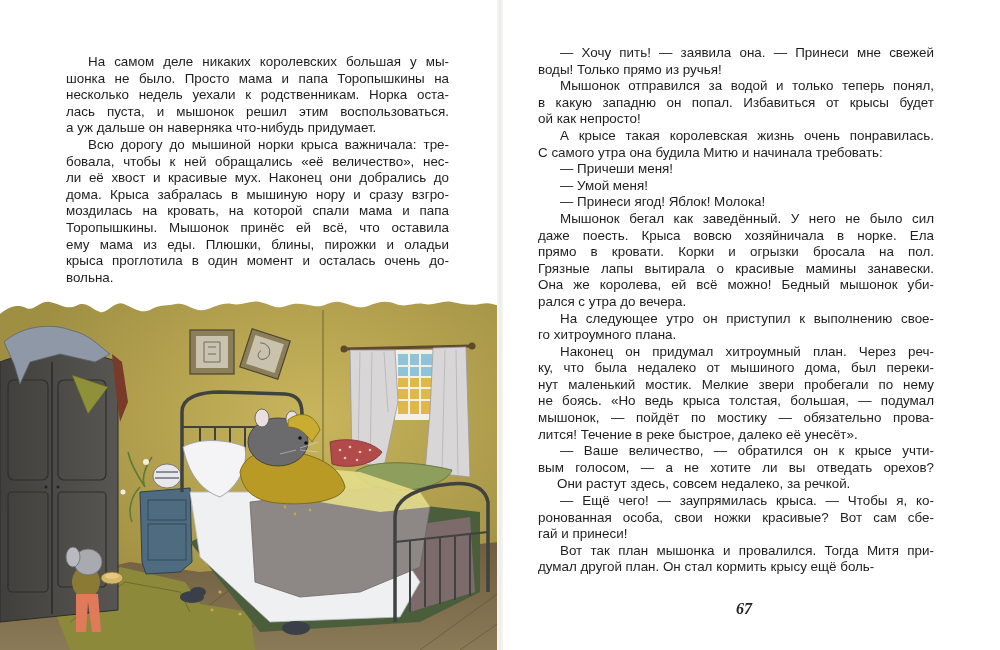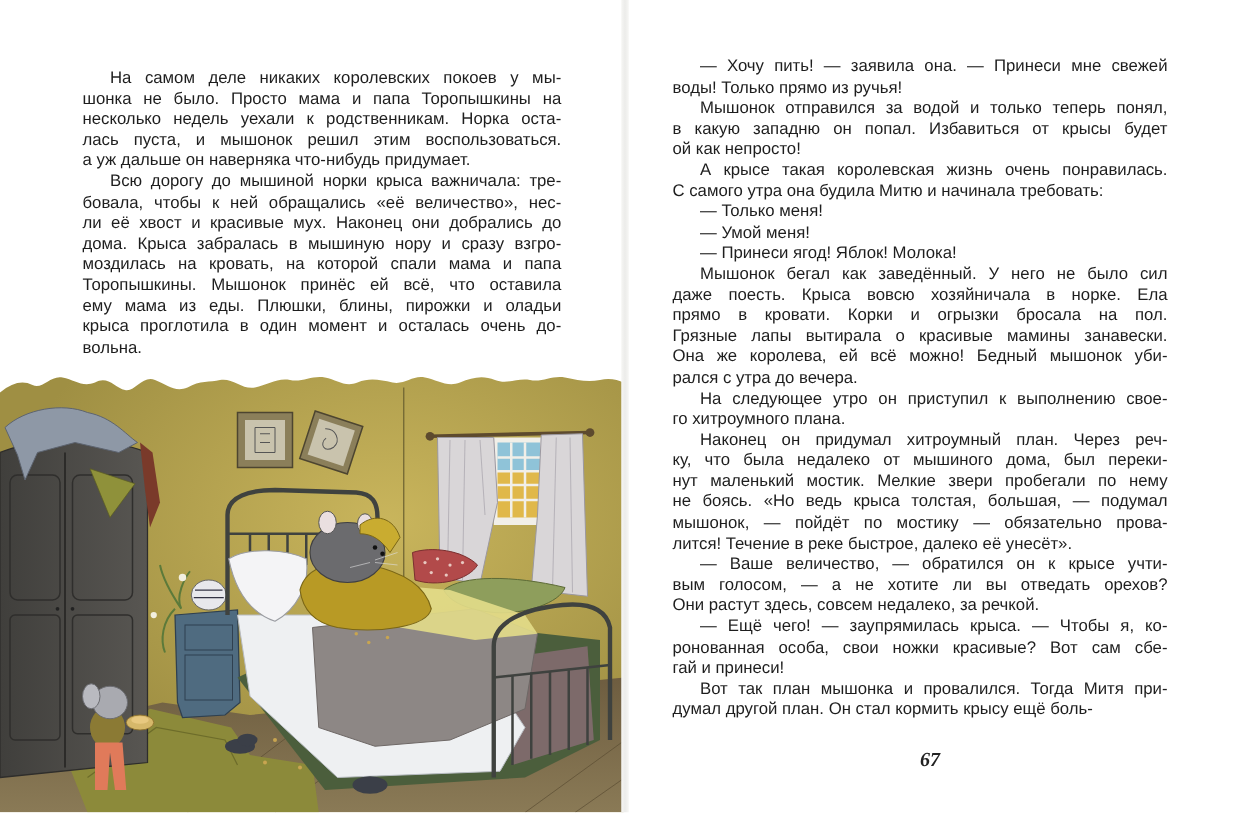--- a/index.html
+++ b/index.html
@@ -16,21 +16,21 @@
   .page-number { position: absolute; left: 236px; top: 600px; font-family: "Liberation Serif", "DejaVu Serif", serif; font-weight: bold; font-size: 16px; color: #222; font-style: italic; }
   .illustration { position: absolute; left: 0; top: 292px; width: 500px; height: 358px; }
   .gutter { position: absolute; left: 497px; top: 0; width: 6px; height: 650px; background: linear-gradient(to right, #f6f6f4, #ececea, #f6f6f4); }
 </style>
 </head>
 <body>
 
 <div class="page page-left">
   <div class="column col-left" id="col-left">
       <div class="para">
-        <span class="line" style="text-indent: 22px; word-spacing: 3.93304px;">На самом деле никаких королевских покоев у мы-</span>
+        <span class="line" style="text-indent: 22px; word-spacing: 3.93304px;">На самом деле никаких королевских большая у мы-</span>
         <span class="line" style="text-indent: 0px; word-spacing: 2.95703px;">шонка не было. Просто мама и папа Торопышкины на</span>
         <span class="line" style="text-indent: 0px; word-spacing: 2.34635px;">несколько недель уехали к родственникам. Норка оста-</span>
         <span class="line" style="text-indent: 0px; word-spacing: 4.66406px;">лась пуста, и мышонок решил этим воспользоваться.</span>
         <span class="line last" style="text-indent: 0px;">а уж дальше он наверняка что-нибудь придумает.</span>
       </div>
       <div class="para">
         <span class="line" style="text-indent: 22px; word-spacing: 0.154018px;">Всю дорогу до мышиной норки крыса важничала: тре-</span>
         <span class="line" style="text-indent: 0px; word-spacing: 1.8125px;">бовала, чтобы к ней обращались «её величество», нес-</span>
         <span class="line" style="text-indent: 0px; word-spacing: 1.85764px;">ли её хвост и красивые мух. Наконец они добрались до</span>
         <span class="line" style="text-indent: 0px; word-spacing: 1.92773px;">дома. Крыса забралась в мышиную нору и сразу взгро-</span>
@@ -239,21 +239,21 @@
       <div class="para">
         <span class="line" style="text-indent: 22px; word-spacing: 1.6808px;">Мышонок отправился за водой и только теперь понял,</span>
         <span class="line" style="text-indent: 0px; word-spacing: 4.03516px;">в какую западню он попал. Избавиться от крысы будет</span>
         <span class="line last" style="text-indent: 0px;">ой как непросто!</span>
       </div>
       <div class="para">
         <span class="line" style="text-indent: 22px; word-spacing: 2.40365px;">А крысе такая королевская жизнь очень понравилась.</span>
         <span class="line last" style="text-indent: 0px;">С самого утра она будила Митю и начинала требовать:</span>
       </div>
       <div class="para">
-        <span class="line last" style="text-indent: 22px;">— Только меня!</span>
+        <span class="line last" style="text-indent: 22px;">— Причеши меня!</span>
       </div>
       <div class="para">
         <span class="line last" style="text-indent: 22px;">— Умой меня!</span>
       </div>
       <div class="para">
         <span class="line last" style="text-indent: 22px;">— Принеси ягод! Яблок! Молока!</span>
       </div>
       <div class="para">
         <span class="line" style="text-indent: 22px; word-spacing: 3.09766px;">Мышонок бегал как заведённый. У него не было сил</span>
         <span class="line" style="text-indent: 0px; word-spacing: 6.20536px;">даже поесть. Крыса вовсю хозяйничала в норке. Ела</span>
@@ -270,21 +270,21 @@
         <span class="line" style="text-indent: 22px; word-spacing: 4.80208px;">Наконец он придумал хитроумный план. Через реч-</span>
         <span class="line" style="text-indent: 0px; word-spacing: 4.03906px;">ку, что была недалеко от мышиного дома, был переки-</span>
         <span class="line" style="text-indent: 0px; word-spacing: 3.09598px;">нут маленький мостик. Мелкие звери пробегали по нему</span>
         <span class="line" style="text-indent: 0px; word-spacing: 2.70508px;">не боясь. «Но ведь крыса толстая, большая, — подумал</span>
         <span class="line" style="text-indent: 0px; word-spacing: 4.68527px;">мышонок, — пойдёт по мостику — обязательно прова-</span>
         <span class="line last" style="text-indent: 0px;">лится! Течение в реке быстрое, далеко её унесёт».</span>
       </div>
       <div class="para">
         <span class="line" style="text-indent: 22px; word-spacing: 3.95312px;">— Ваше величество, — обратился он к крысе учти-</span>
         <span class="line" style="text-indent: 0px; word-spacing: 5.07292px;">вым голосом, — а не хотите ли вы отведать орехов?</span>
-        <span class="line last" style="text-indent: 0px;">Они растут здесь, совсем недалеко, за речкой.</span>
+        <span class="line last" style="text-indent: 0px; margin-left: 19px;">Они растут здесь, совсем недалеко, за речкой.</span>
       </div>
       <div class="para">
         <span class="line" style="text-indent: 22px; word-spacing: 2.65451px;">— Ещё чего! — заупрямилась крыса. — Чтобы я, ко-</span>
         <span class="line" style="text-indent: 0px; word-spacing: 3.62946px;">ронованная особа, свои ножки красивые? Вот сам сбе-</span>
         <span class="line last" style="text-indent: 0px;">гай и принеси!</span>
       </div>
       <div class="para">
         <span class="line" style="text-indent: 22px; word-spacing: 1.90234px;">Вот так план мышонка и провалился. Тогда Митя при-</span>
         <span class="line last" style="text-indent: 0px;">думал другой план. Он стал кормить крысу ещё боль-</span>
       </div>

